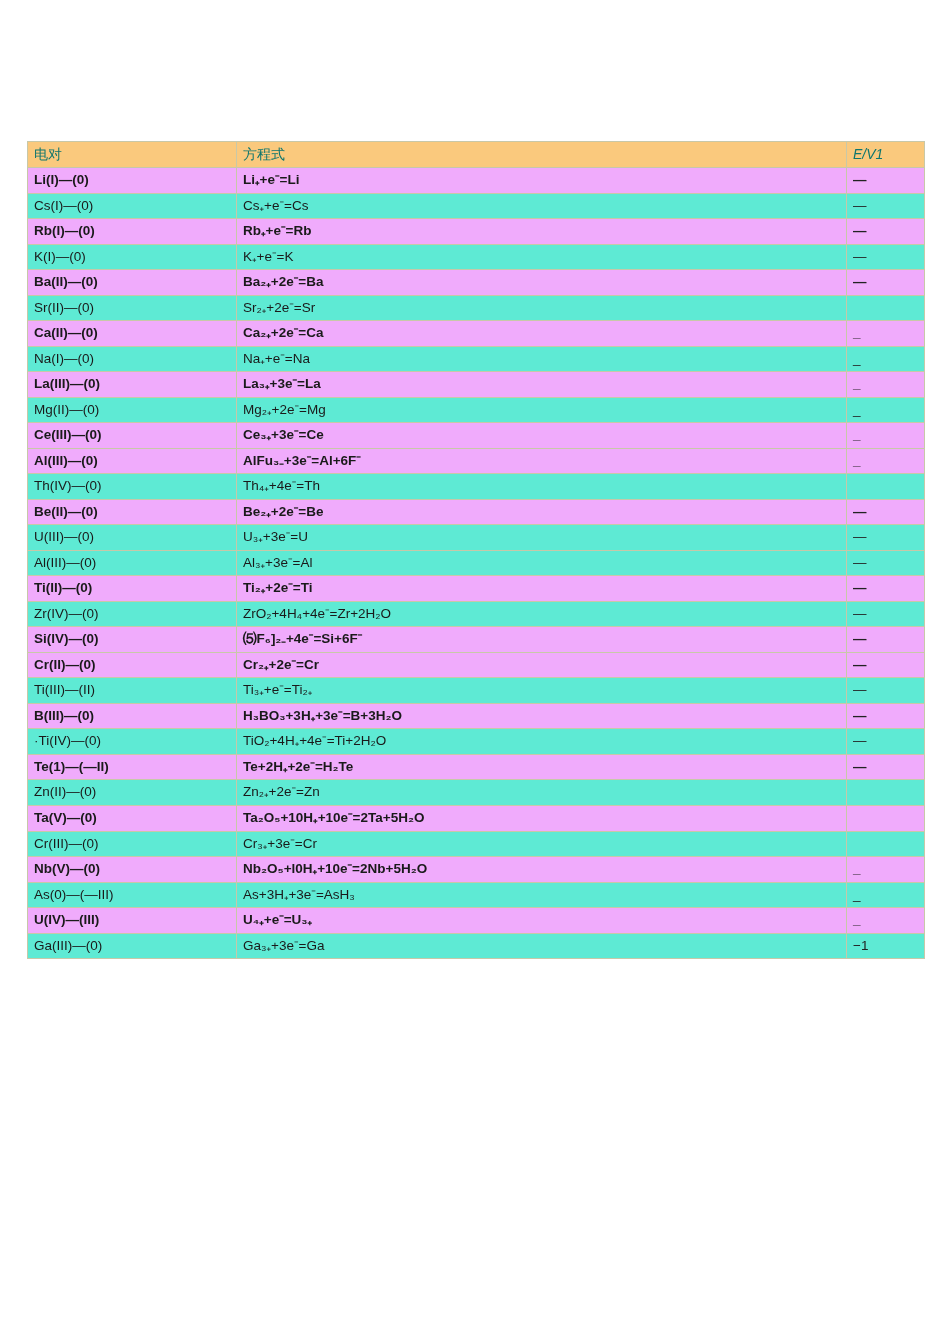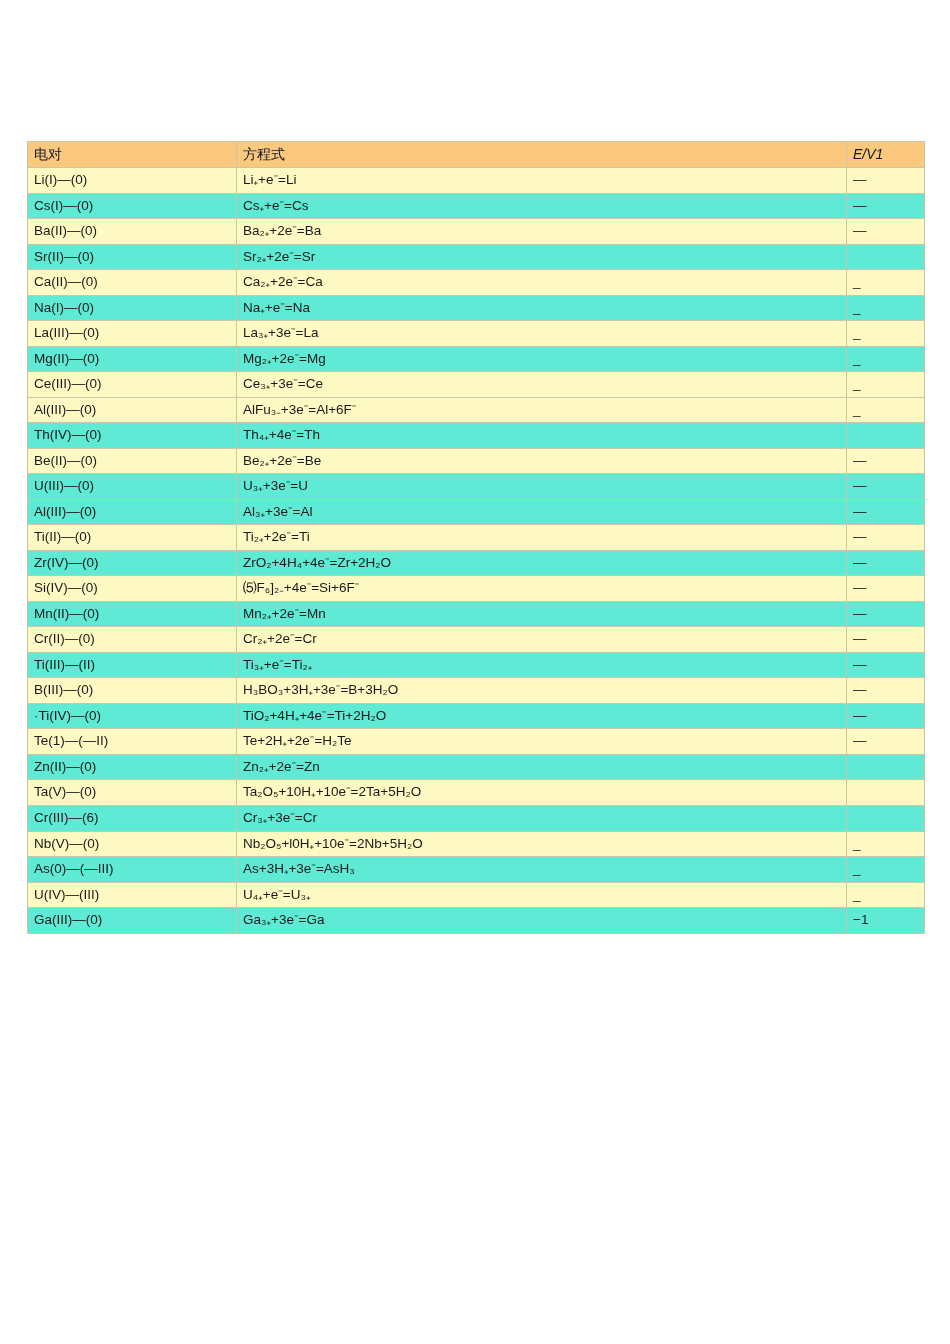--- a/index.html
+++ b/index.html
@@ -40,32 +40,33 @@
     padding: 4px 6px 5px 6px;
     vertical-align: middle;
     line-height: 1.15;
     height: 21px;
     box-sizing: border-box;
     overflow: hidden;
     white-space: nowrap;
   }
   thead th {
     background: #fac97d;
-    color: #0f172a;
+    color: #0f766e;
     font-weight: normal;
     text-align: left;
     height: 26px;
     font-size: 14px;
   }
   thead th.hdr-e {
     font-style: italic;
     margin-top: 36px;
   }
   tbody tr.row-yellow td {
-    background: #fef9c3;
+    background: #f0abfc;
+    font-weight: bold;
   }
   tbody tr.row-green td {
     background: #5eead4;
   }
   td.cell-e {
     text-align: left;
     font-size: 13.5px;
     color: #222;
   }
 </style>
@@ -92,20 +93,30 @@
             <td class="cell-pair">Li(I)—(0)</td>
             <td class="cell-equation">Li₊+e⁻=Li</td>
             <td class="cell-e">—</td>
           </tr>
           <tr class="row-green">
             <td class="cell-pair">Cs(I)—(0)</td>
             <td class="cell-equation">Cs₊+e⁻=Cs</td>
             <td class="cell-e">—</td>
           </tr>
           <tr class="row-yellow">
+            <td class="cell-pair">Rb(I)—(0)</td>
+            <td class="cell-equation">Rb₊+e⁻=Rb</td>
+            <td class="cell-e">—</td>
+          </tr>
+          <tr class="row-green">
+            <td class="cell-pair">K(I)—(0)</td>
+            <td class="cell-equation">K₊+e⁻=K</td>
+            <td class="cell-e">—</td>
+          </tr>
+          <tr class="row-yellow">
             <td class="cell-pair">Ba(II)—(0)</td>
             <td class="cell-equation">Ba₂₊+2e⁻=Ba</td>
             <td class="cell-e">—</td>
           </tr>
           <tr class="row-green">
             <td class="cell-pair">Sr(II)—(0)</td>
             <td class="cell-equation">Sr₂₊+2e⁻=Sr</td>
             <td class="cell-e"></td>
           </tr>
           <tr class="row-yellow">
@@ -166,25 +177,20 @@
           <tr class="row-green">
             <td class="cell-pair">Zr(IV)—(0)</td>
             <td class="cell-equation">ZrO₂+4H₄+4e⁻=Zr+2H₂O</td>
             <td class="cell-e">—</td>
           </tr>
           <tr class="row-yellow">
             <td class="cell-pair">Si(IV)—(0)</td>
             <td class="cell-equation">⑸F₆]₂₋+4e⁻=Si+6F⁻</td>
             <td class="cell-e">—</td>
           </tr>
-          <tr class="row-green">
-            <td class="cell-pair">Mn(II)—(0)</td>
-            <td class="cell-equation">Mn₂₊+2e⁻=Mn</td>
-            <td class="cell-e">—</td>
-          </tr>
           <tr class="row-yellow">
             <td class="cell-pair">Cr(II)—(0)</td>
             <td class="cell-equation">Cr₂₊+2e⁻=Cr</td>
             <td class="cell-e">—</td>
           </tr>
           <tr class="row-green">
             <td class="cell-pair">Ti(III)—(II)</td>
             <td class="cell-equation">Ti₃₊+e⁻=Ti₂₊</td>
             <td class="cell-e">—</td>
           </tr>
@@ -207,21 +213,21 @@
             <td class="cell-pair">Zn(II)—(0)</td>
             <td class="cell-equation">Zn₂₊+2e⁻=Zn</td>
             <td class="cell-e"></td>
           </tr>
           <tr class="row-yellow">
             <td class="cell-pair">Ta(V)—(0)</td>
             <td class="cell-equation">Ta₂O₅+10H₊+10e⁻=2Ta+5H₂O</td>
             <td class="cell-e"></td>
           </tr>
           <tr class="row-green">
-            <td class="cell-pair">Cr(III)—(6)</td>
+            <td class="cell-pair">Cr(III)—(0)</td>
             <td class="cell-equation">Cr₃₊+3e⁻=Cr</td>
             <td class="cell-e"></td>
           </tr>
           <tr class="row-yellow">
             <td class="cell-pair">Nb(V)—(0)</td>
             <td class="cell-equation">Nb₂O₅+l0H₊+10e⁻=2Nb+5H₂O</td>
             <td class="cell-e">_</td>
           </tr>
           <tr class="row-green">
             <td class="cell-pair">As(0)—(—III)</td>

